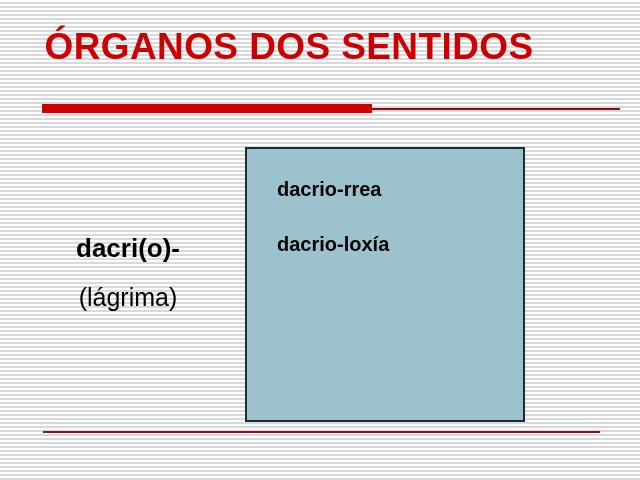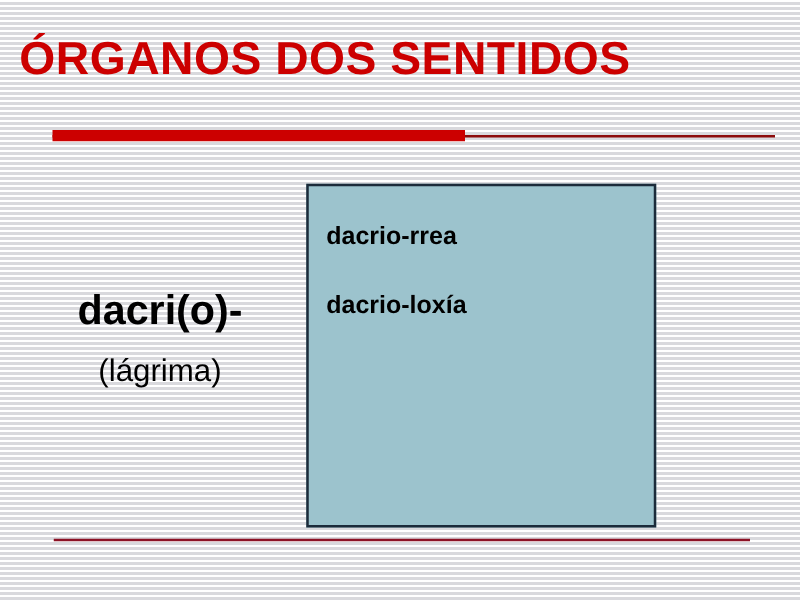--- a/index.html
+++ b/index.html
@@ -34,20 +34,21 @@
     left: 0;
     top: 24px;
     width: 520px;
     text-align: center;
     font-size: 37px;
     font-weight: bold;
     letter-spacing: 0.4px;
     color: #cc0000;
     line-height: 46px;
     white-space: nowrap;
+    padding-left: 29px;
   }
 
   
   #top-rule-thin {
     position: absolute;
     left: 42px;
     top: 108px;
     width: 578px;
     height: 2px;
     background: #8c0b0b;
@@ -73,21 +74,21 @@
 
   
   #prefix-block {
     position: absolute;
     left: 14px;
     top: 231px;
     width: 228px;
     text-align: center;
   }
   #prefix-term {
-    font-size: 33px;
+    font-size: 26px;
     font-weight: bold;
     color: #000000;
     line-height: 34px;
     white-space: nowrap;
   }
   #prefix-meaning {
     margin-top: 16px;
     font-size: 25px;
     font-weight: normal;
     color: #000000;
@@ -98,21 +99,21 @@
   
   #terms-box {
     position: absolute;
     left: 245px;
     top: 147px;
     width: 280px;
     height: 275px;
     box-sizing: border-box;
     background: #9cc3cd;
     border: 2px solid #1b2b3a;
-    padding: 28px 0 0 14px;
+    padding: 28px 0 0 30px;
   }
   .term {
     font-size: 20px;
     font-weight: bold;
     color: #000000;
     line-height: 24px;
     margin-bottom: 31px;
     white-space: nowrap;
   }
   .term:last-child {

